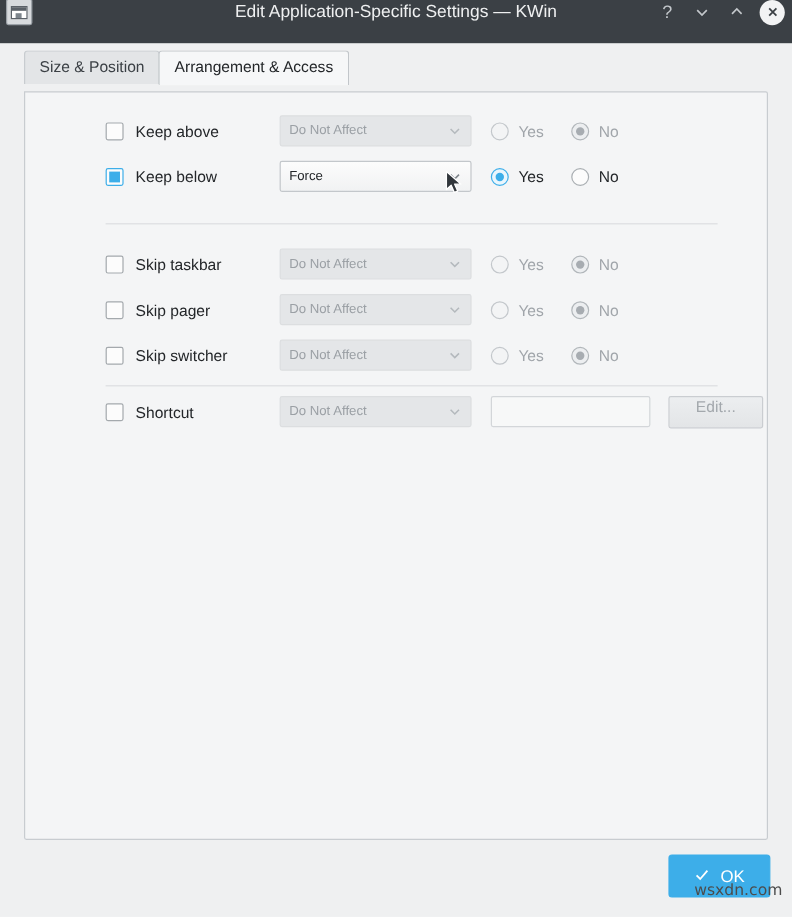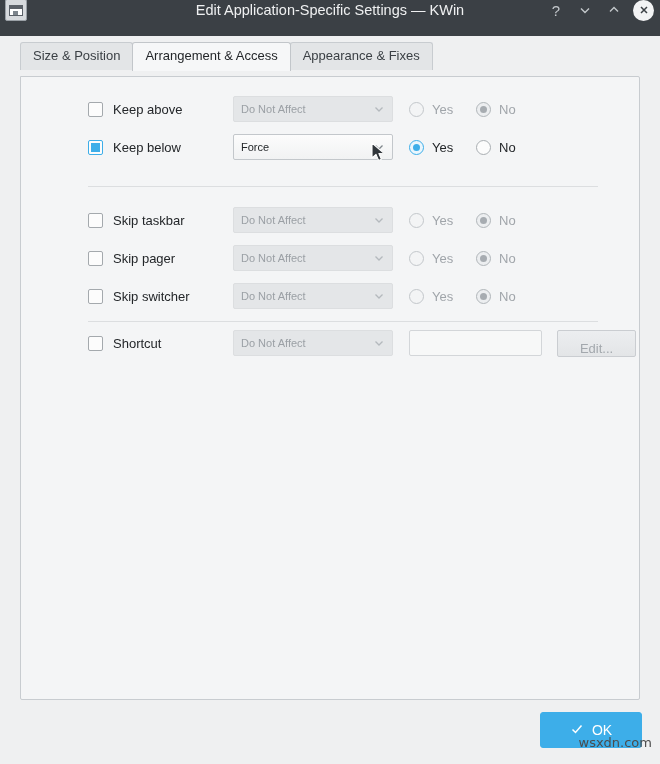--- a/index.html
+++ b/index.html
@@ -288,21 +288,21 @@
     width: 79px;
     height: 27px;
     box-sizing: border-box;
     margin-left: 15px;
     border: 1px solid #cacdd1;
     border-radius: 2px;
     background: linear-gradient(#eceef0, #e3e5e7);
     color: #a3a8ad;
     font-size: 13px;
     display: flex;
-    align-items: flex-end;
+    align-items: flex-start;
     justify-content: center;
   }
 
   
   .footer {
     position: absolute;
     left: 0;
     right: 0;
     top: 712px;
     height: 40px;
@@ -316,21 +316,21 @@
     height: 36px;
     box-sizing: border-box;
     border-radius: 3px;
     display: flex;
     align-items: center;
     justify-content: center;
     gap: 8px;
     font-size: 14px;
   }
   .btn-ok {
-    width: 102px;
+    width: 85px;
     background: #3daee9;
     border: 1px solid #3daee9;
     color: #ffffff;
   }
   .btn-cancel {
     width: 92px;
     margin-left: 10px;
     background: linear-gradient(#fbfbfc, #f0f1f2);
     border: 1px solid #bec2c6;
     color: #232629;
@@ -385,23 +385,20 @@
     </div>
   </div>
 </div>
 
 <div class="tabbar">
   <div class="tab">
     <span>Size &amp; Position</span>
   </div>
   <div class="tab selected">
     <span>Arrangement &amp; Access</span>
-  </div>
-  <div class="tab">
-    <span>Appearance &amp; Fixes</span>
   </div>
 </div>
 
 <div class="panel">
   <div class="rows">
 
     <div class="row disabled">
       <div class="cb-wrap">
         <div class="checkbox"></div>
         <div class="cb-label">Keep above</div>

